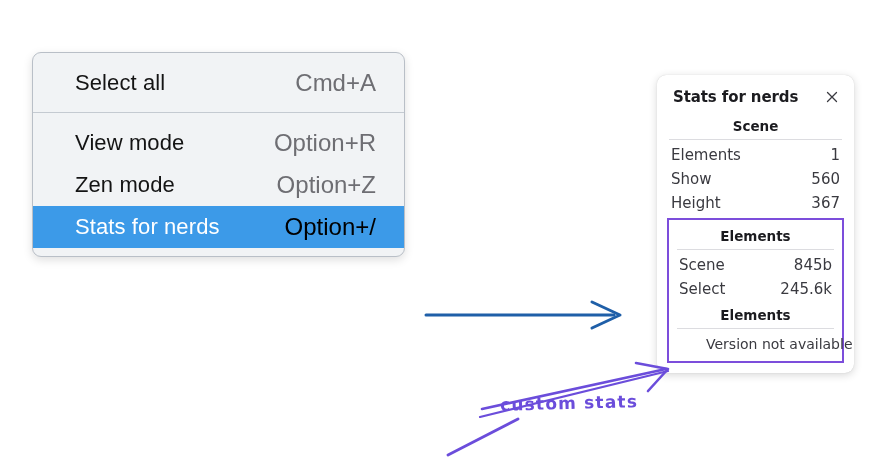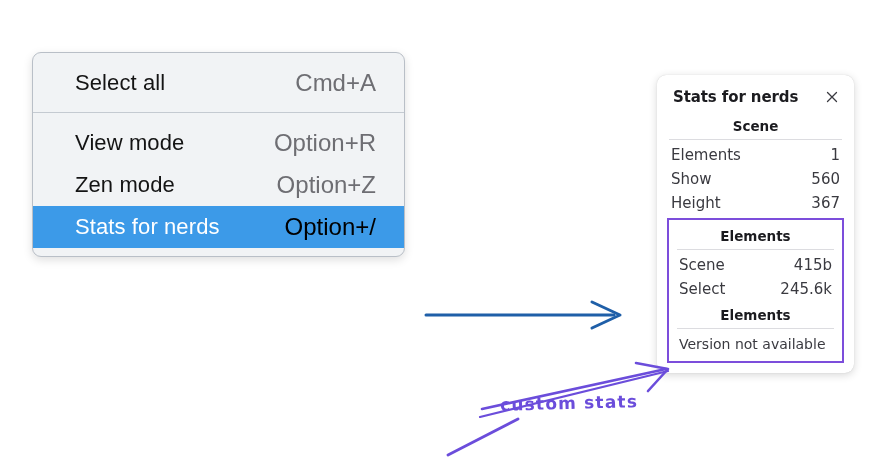--- a/index.html
+++ b/index.html
@@ -131,20 +131,21 @@
     color: #3a3a40;
     padding: 3px 4px 3px 4px;
   }
   .stat-row .k { white-space: nowrap; }
   .stat-row .v { white-space: nowrap; }
   .plain-row {
     font-size: 14px;
     color: #3a3a40;
     padding: 4px 4px 3px 4px;
     white-space: nowrap;
+    margin-left: 27px;
   }
   .highlight-box {
     border: 2px solid #7c4ddb;
     margin: 3px 0 0 0;
     padding: 2px 6px 6px 6px;
     box-sizing: border-box;
   }
 
   
   .purple-anno {
@@ -230,21 +231,21 @@
         <span class="v">367</span>
       </div>
 
       <div class="highlight-box">
 
         <div class="section-heading">Elements</div>
         <div class="section-rule"></div>
 
         <div class="stat-row">
           <span class="k">Scene</span>
-          <span class="v">415b</span>
+          <span class="v">845b</span>
         </div>
         <div class="stat-row">
           <span class="k">Select</span>
           <span class="v">245.6k</span>
         </div>
 
         <div class="section-heading">Elements</div>
         <div class="section-rule"></div>
 
         <div class="plain-row">Version not available</div>

